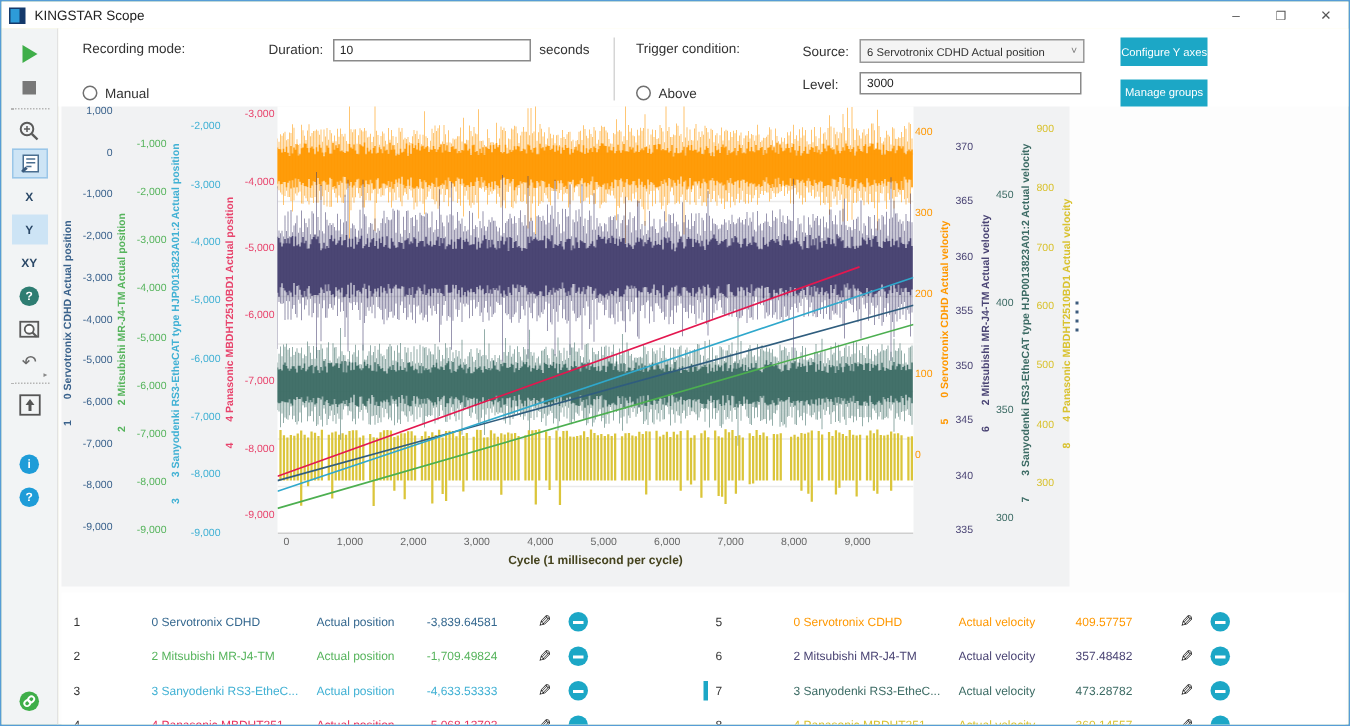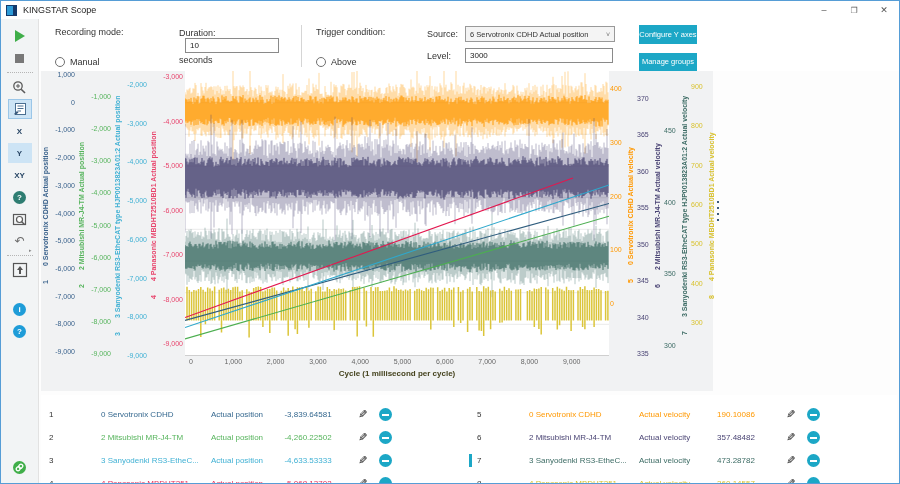--- a/index.html
+++ b/index.html
@@ -32,24 +32,24 @@
   .content { flex:1; position:relative; background:#FDFDFD; }
   
   .controls { position:absolute; left:0; top:0; right:0; height:52px; background:#fff; display:flex; font-size:9px; color:#333; }
   .ctl-label { color:#333; }
   .grp { padding-top:8px; }
   .grp-rec { padding-left:16px; width:120px; }
   .radio-row { display:flex; align-items:center; margin-top:20px; }
   .radio { width:10px; height:10px; border:1px solid #707070; border-radius:50%; margin-right:5px; position:relative; background:#fff; }
   .radio.on::after { content:""; position:absolute; left:2px; top:2px; width:4px; height:4px; border-radius:50%; background:#333; }
   .refresh-glyph { color:#8a8a8a; font-size:10px; margin-left:6px; }
-  .grp-dur { display:flex; padding-top:7px; margin-left:20px;flex-direction:column; }
+  .grp-dur { display:flex; padding-top:7px; margin-left:20px; }
   .grp-dur label { margin-top:2px; }
   .txt-input { border:1px solid #8A8A8A; background:#fff; height:15px; font-size:8px; font-family:"Liberation Sans",sans-serif; padding:0 4px; color:#222; }
-  .dur-input { width:94px; margin:0 6px; }
+  .dur-input { width:132px; margin:0 6px; }
   .sec-label { margin-top:2px; }
   .vdiv { width:1px; background:#D5D5D5; margin:6px 14px 4px 16px; }
   .grp-trig { width:95px; }
   .grp-src { margin-left:16px; padding-top:7px; }
   .src-row { display:flex; align-items:center; margin-bottom:6px; }
   .src-row label { width:38px; text-align:left; }
   .select-box { width:150px; height:16px; border:1px solid #999; background:#F4F4F4; font-size:7.5px; color:#333; display:flex; align-items:center; padding:0 4px; }
   .select-box .caret { margin-left:auto; color:#777; font-size:7px; }
   .level-input { width:148px; }
   .grp-btns { margin-left:24px; padding-top:6px; display:flex; flex-direction:column; gap:9px; }
@@ -380,21 +380,21 @@
               <span class="lval" style="color: rgb(53, 104, 143);">-3,839.64581</span>
               <span class="pencil">✎</span>
               <span class="minus-btn"></span>
             </div>
             <div class="lrow">
               <span class="sel-bar"></span>
               <span class="lnum">2</span>
               <span><span class="toggle" style="background: rgb(77, 178, 83);"></span></span>
               <span class="lname" style="color: rgb(86, 180, 92);">2 Mitsubishi MR-J4-TM</span>
               <span class="ltype" style="color: rgb(86, 180, 92);">Actual position</span>
-              <span class="lval" style="color: rgb(86, 180, 92);">-4,260.22502</span>
+              <span class="lval" style="color: rgb(86, 180, 92);">-1,709.49824</span>
               <span class="pencil">✎</span>
               <span class="minus-btn"></span>
             </div>
             <div class="lrow">
               <span class="sel-bar"></span>
               <span class="lnum">3</span>
               <span><span class="toggle" style="background: rgb(39, 163, 196);"></span></span>
               <span class="lname" style="color: rgb(65, 177, 212);">3 Sanyodenki RS3-EtheC...</span>
               <span class="ltype" style="color: rgb(65, 177, 212);">Actual position</span>
               <span class="lval" style="color: rgb(65, 177, 212);">-4,633.53333</span>
@@ -412,21 +412,21 @@
               <span class="minus-btn"></span>
             </div>
           </div>
         <div class="lcol" id="legend-right">
             <div class="lrow">
               <span class="sel-bar"></span>
               <span class="lnum">5</span>
               <span><span class="toggle" style="background: rgb(255, 152, 0);"></span></span>
               <span class="lname" style="color: rgb(255, 152, 0);">0 Servotronix CDHD</span>
               <span class="ltype" style="color: rgb(255, 152, 0);">Actual velocity</span>
-              <span class="lval" style="color: rgb(255, 152, 0);">190.10086</span>
+              <span class="lval" style="color: rgb(255, 152, 0);">409.57757</span>
               <span class="pencil">✎</span>
               <span class="minus-btn"></span>
             </div>
             <div class="lrow">
               <span class="sel-bar"></span>
               <span class="lnum">6</span>
               <span><span class="toggle" style="background: rgb(70, 64, 110);"></span></span>
               <span class="lname" style="color: rgb(74, 68, 116);">2 Mitsubishi MR-J4-TM</span>
               <span class="ltype" style="color: rgb(74, 68, 116);">Actual velocity</span>
               <span class="lval" style="color: rgb(74, 68, 116);">357.48482</span>

